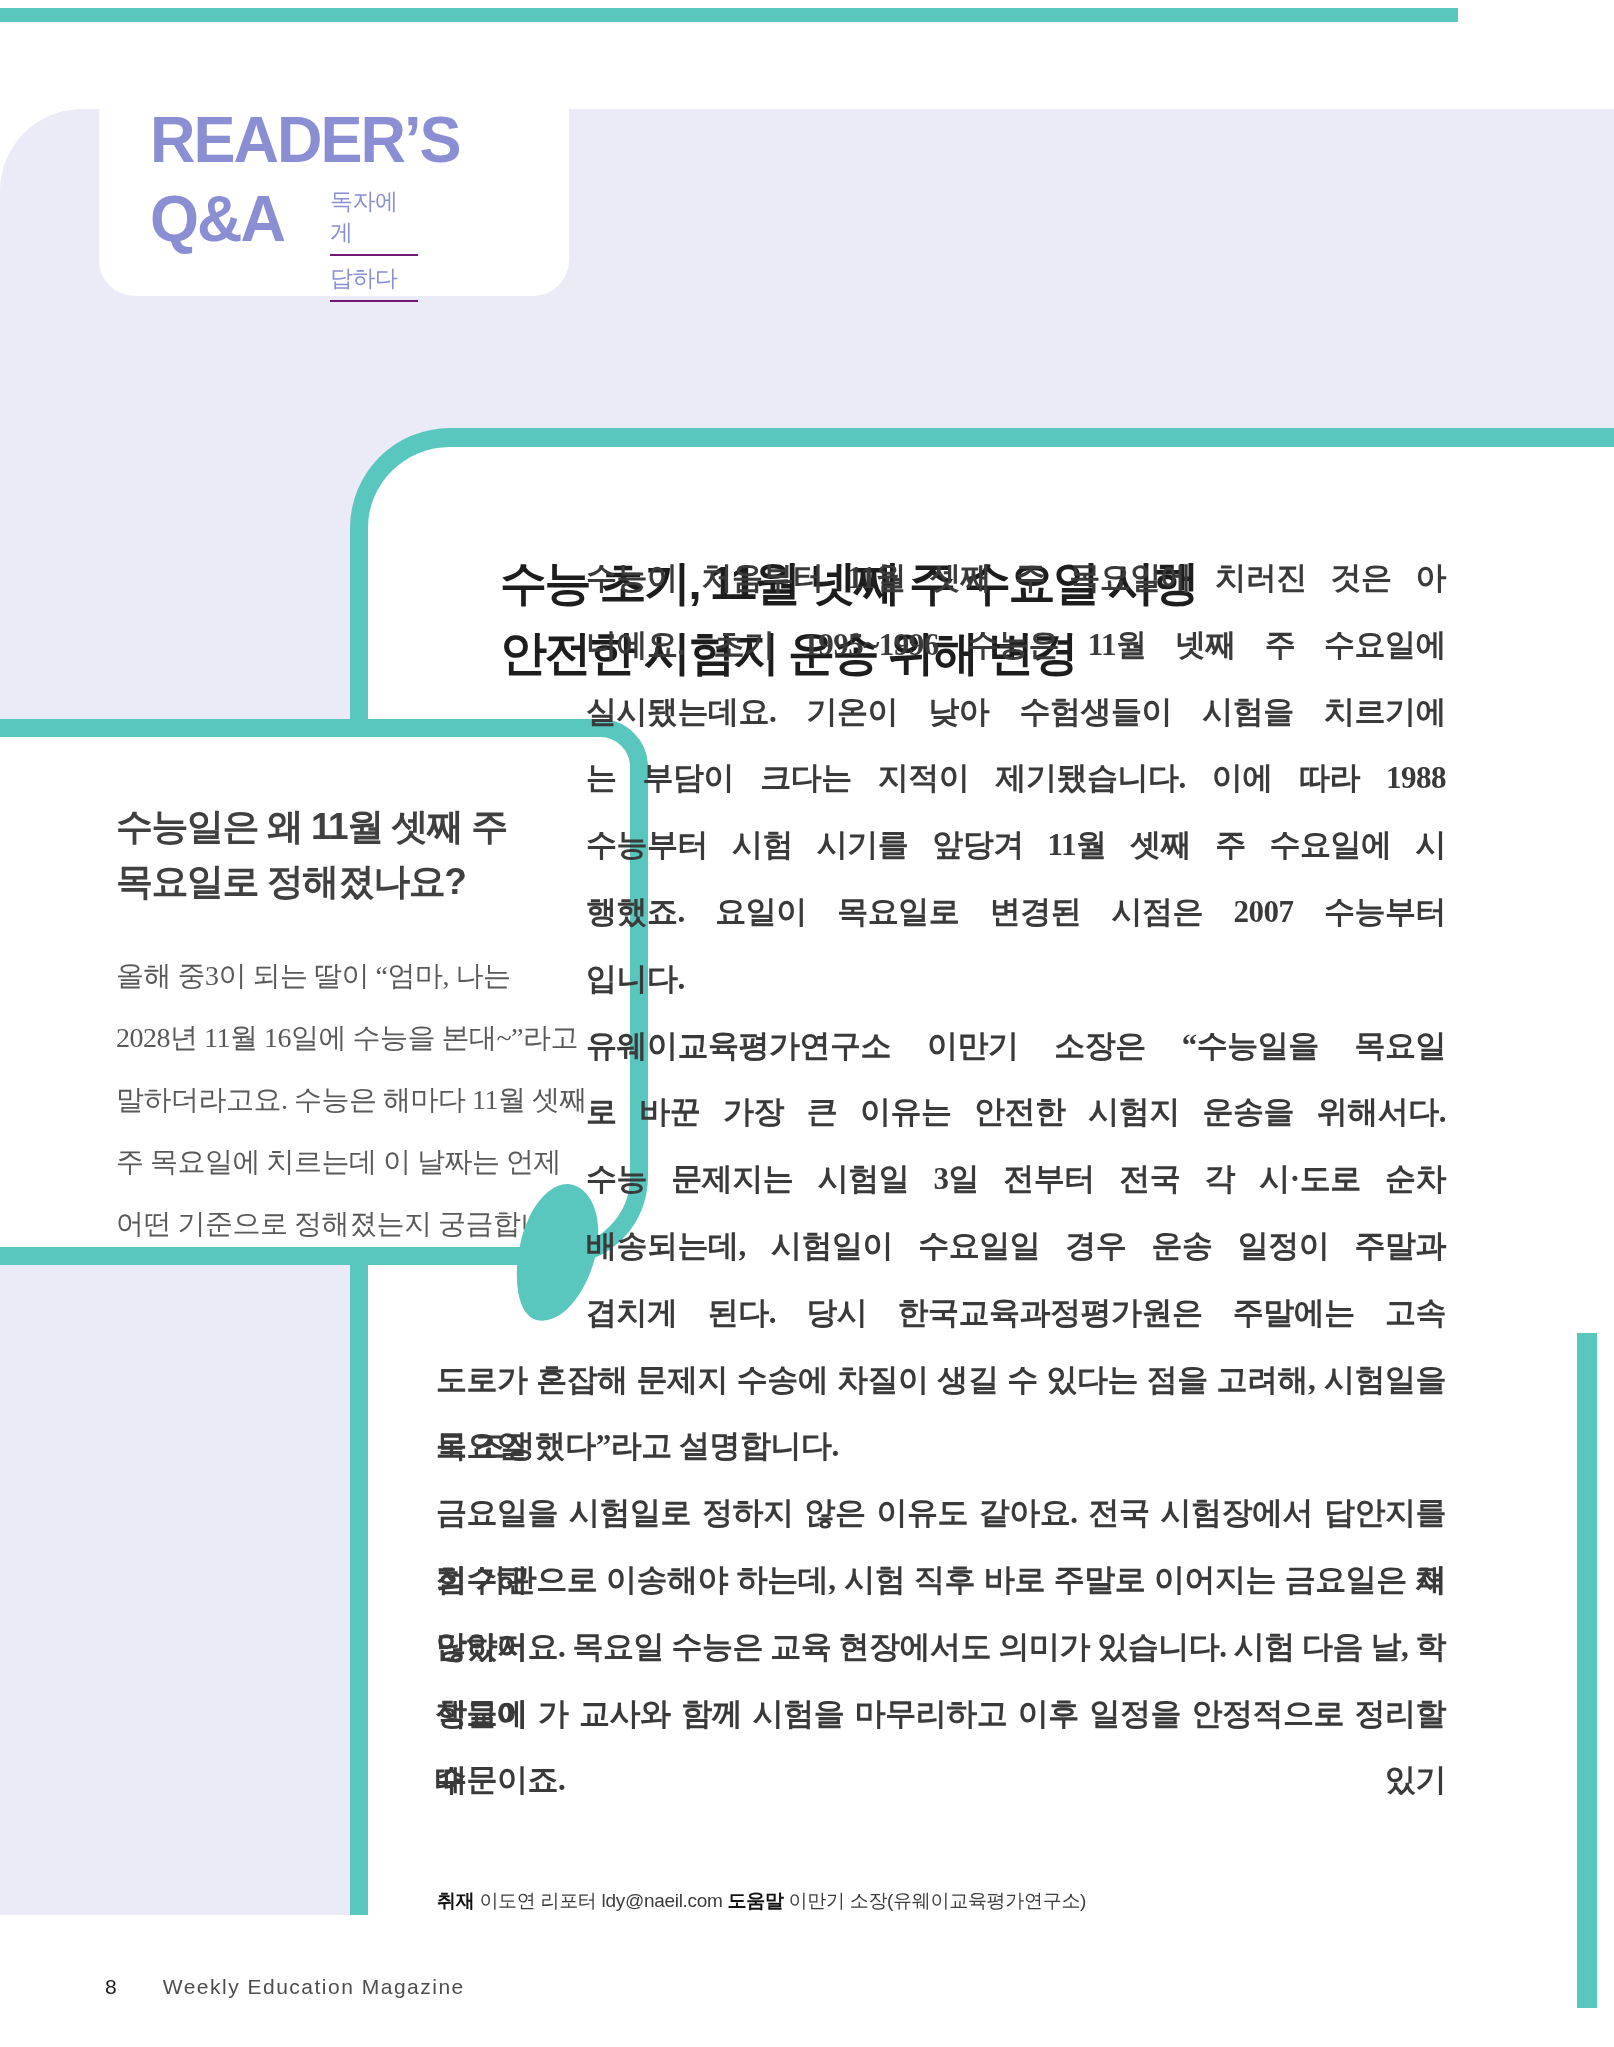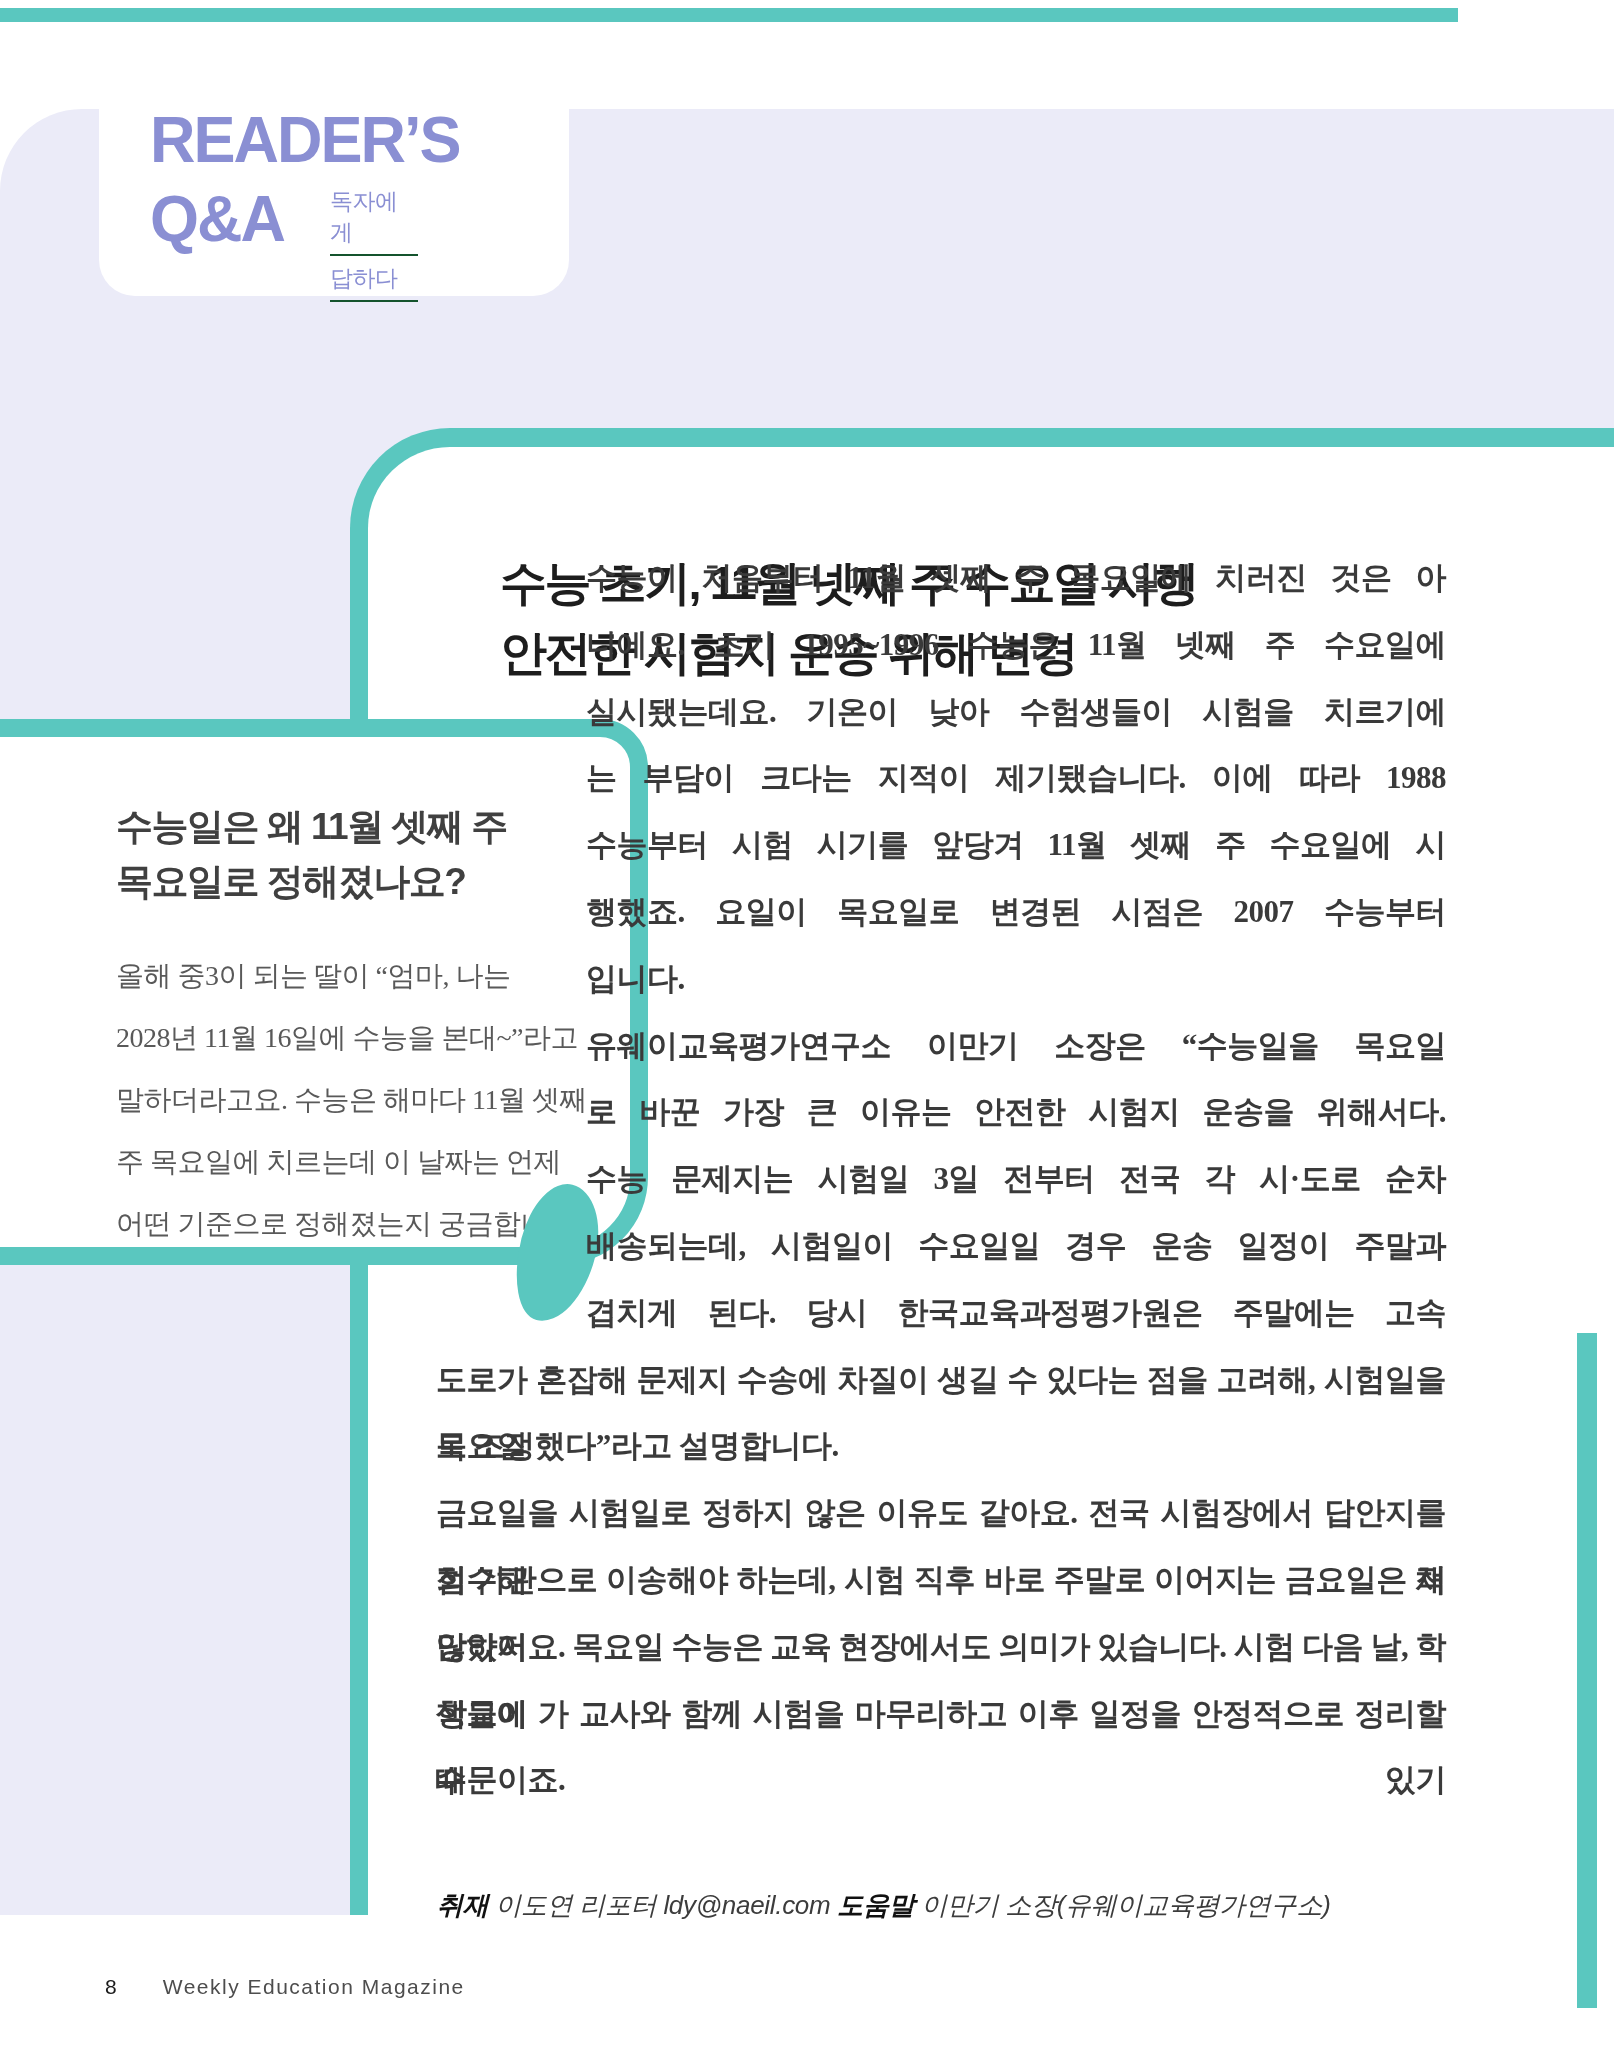--- a/index.html
+++ b/index.html
@@ -14,21 +14,21 @@
   .lav-top{position:absolute;left:0;top:109px;width:1614px;height:451px;background:#ebebf8;
            border-top-left-radius:82px;z-index:1;}
   .lav-strip{position:absolute;left:0;top:540px;width:350px;height:1375px;background:#ebebf8;z-index:1;}
 
   
   .badge{position:absolute;left:99px;top:78px;width:470px;height:218px;background:#ffffff;
          border-radius:0 14px 36px 36px;z-index:3;}
   .m-title{position:absolute;left:150px;top:100px;line-height:76px;font-size:63px;font-weight:bold;
            letter-spacing:-2px;color:#8a8fd3;transform:scaleY(1.04);transform-origin:top left;z-index:4;}
   .m-tag{position:absolute;left:330px;top:186px;z-index:4;font-size:23px;color:#8a8fd3;letter-spacing:-0.5px;}
-  .m-tag .tagline{display:block;width:88px;padding-bottom:6px;border-bottom:2px solid #14532d;margin-bottom:7px;}
+  .m-tag .tagline{display:block;width:88px;padding-bottom:6px;border-bottom:2px solid #701a75;margin-bottom:7px;}
 
   
   .bubble{position:absolute;left:350px;top:428px;width:1420px;height:1487px;background:#ffffff;
           border-top:19px solid #5ac7bf;border-left:18px solid #5ac7bf;border-top-left-radius:100px;
           box-sizing:border-box;z-index:2;}
 
   
   .qbox{position:absolute;left:-24px;top:719px;width:672px;height:546px;background:#ffffff;
         border:18px solid #5ac7bf;border-radius:0 48px 88px 0;box-sizing:border-box;z-index:5;}
   .q-title{position:absolute;left:122px;top:62px;font-size:37px;font-weight:bold;color:#404040;
@@ -41,21 +41,21 @@
   
   .a-heading{position:absolute;left:500px;top:548px;width:947px;text-align:left;font-size:47px;
              font-weight:bold;color:#1d1d1d;letter-spacing:-2.5px;line-height:70px;z-index:7;white-space:nowrap;}
   .a-body{position:absolute;left:586px;top:545px;width:860px;z-index:7;font-family:"Liberation Serif",serif;
           font-size:31px;color:#3a3a3a;letter-spacing:-0.5px;font-weight:bold;}
   .bodyline{height:66.8px;line-height:66.8px;text-align:justify;text-align-last:justify;white-space:normal;}
   .bodyline.w{margin-left:-150px;width:1010px;}
   .bodyline.pend{text-align-last:left;}
 
   
-  .credit{position:absolute;left:437px;top:1888px;font-size:26px;color:#3c3c3c;z-index:7;letter-spacing:-0.3px;font-style:italic;}
+  .credit{position:absolute;left:437px;top:1888px;font-size:19px;color:#3c3c3c;z-index:7;letter-spacing:-0.3px;}
   .credit b{font-weight:bold;color:#111;}
   .footer{position:absolute;left:105px;top:1975px;font-size:21px;color:#4d4d4d;z-index:7;}
   .footer .pnum{color:#1a1a1a;margin-right:46px;letter-spacing:0;}
   .footer .mag{letter-spacing:1.5px;}
 </style>
 </head>
 <body>
 
 <div id="page">
 

